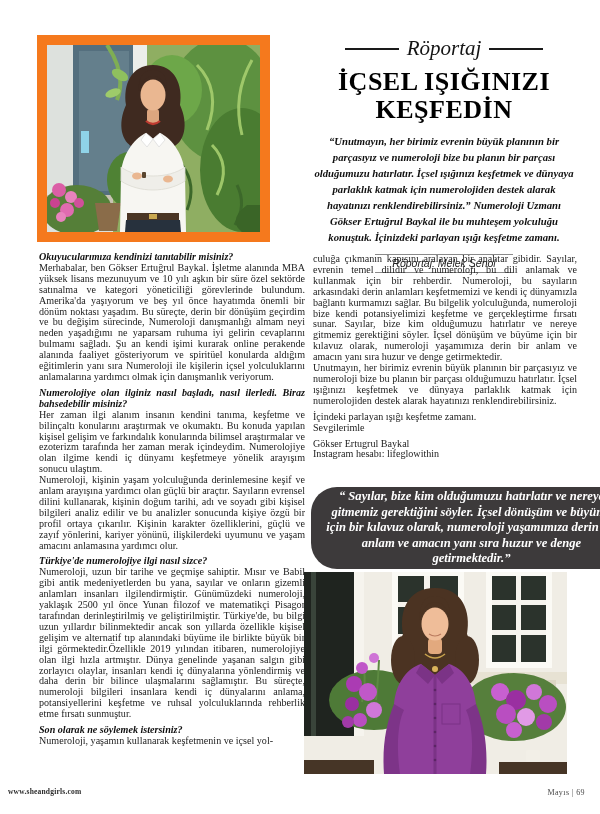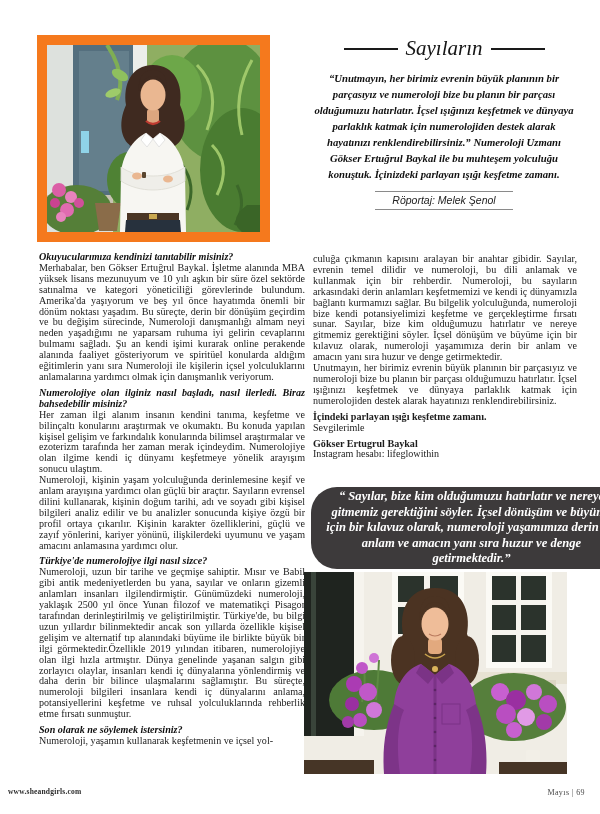--- a/index.html
+++ b/index.html
@@ -25,21 +25,21 @@
           padding:2px 10px 3px;font-family:"Liberation Sans",sans-serif;
           font-style:italic;font-size:10.5px;color:#222;min-width:118px;}
 
   
   .col{position:absolute;font-size:10.1px;line-height:10.9px;text-align:justify;color:#1c1c1c;}
   .col p{margin:0;}
   .col p.q{font-weight:bold;font-style:italic;margin-top:5px;color:#0f0f0f;}
   .col p.q.first{margin-top:0;}
   .col-left{left:39px;top:252px;width:266px;height:540px;overflow:hidden;}
   .col-right{left:313px;top:254px;width:264px;height:232px;overflow:hidden;}
-  .col-right p.sp{margin-top:5px;font-weight:bold;}
+  .col-right p.sp{margin-top:5px;}
 
   
   .pull-quote{position:absolute;left:311px;top:487px;width:321px;height:82px;
               box-sizing:border-box;background:#3d3a3b;border-radius:26px;color:#fff;
               display:flex;align-items:center;justify-content:center;text-align:center;
               font-style:italic;font-weight:700;font-size:12.6px;line-height:15.4px;
               padding:2px 12px;}
 
   
   .photo2{position:absolute;left:304px;top:572px;width:263px;height:202px;overflow:hidden;}
@@ -111,23 +111,24 @@
         <rect x="102" y="169" width="8" height="5" fill="#caa84f"></rect>
         <path d="M79 175 L133 175 L134 187 L78 187 Z" fill="#27313d"></path>
       </g>
       <path d="M200 160 Q180 175 195 187 L213 187 L213 160 Z" fill="#3a6527"></path>
     </svg>
   </div>
 
   <div class="header">
     <div class="kicker">
       <span class="rule"></span>
-      <span>Sayıların</span>
+      <span>Röportaj</span>
       <span class="rule"></span>
     </div>
+    <h1 class="title">İÇSEL IŞIĞINIZI KEŞFEDİN</h1>
     <p class="intro">“Unutmayın, her birimiz evrenin büyük planının bir parçasıyız ve numeroloji bize bu planın bir parçası olduğumuzu hatırlatır. İçsel ışığınızı keşfetmek ve dünyaya parlaklık katmak için numerolojiden destek alarak hayatınızı renklendirebilirsiniz.” Numeroloji Uzmanı Gökser Ertuğrul Baykal ile bu muhteşem yolculuğu konuştuk. İçinizdeki parlayan ışığı keşfetme zamanı.</p>
     <div class="byline-wrap">
       <span class="byline">Röportaj: Melek Şenol</span>
     </div>
   </div>
 
   <div class="col col-left">
     <p class="q first">Okuyucularımıza kendinizi tanıtabilir misiniz?</p>
     <p>Merhabalar, ben Gökser Ertuğrul Baykal. İşletme alanında MBA yüksek lisans mezunuyum ve 10 yılı aşkın bir süre özel sektörde satınalma ve kategori yöneticiliği görevlerinde bulundum. Amerika'da yaşıyorum ve beş yıl önce hayatımda önemli bir dönüm noktası yaşadım. Bu süreçte, derin bir dönüşüm geçirdim ve bu değişim sürecinde, Numeroloji danışmanlığı almam neyi neden yaşadığımı ne yaparsam ruhuma iyi gelirin cevaplarını bulmamı sağladı. Şu an kendi işimi kurarak online perakende alanında faaliyet gösteriyorum ve spiritüel konularda aldığım eğitimlerin yanı sıra Numeroloji ile kişilerin içsel yolculuklarını anlamalarına yardımcı olmak için danışmanlık veriyorum.</p>
     <p class="q">Numerolojiye olan ilginiz nasıl başladı, nasıl ilerledi. Biraz bahsedebilir misiniz?</p>

